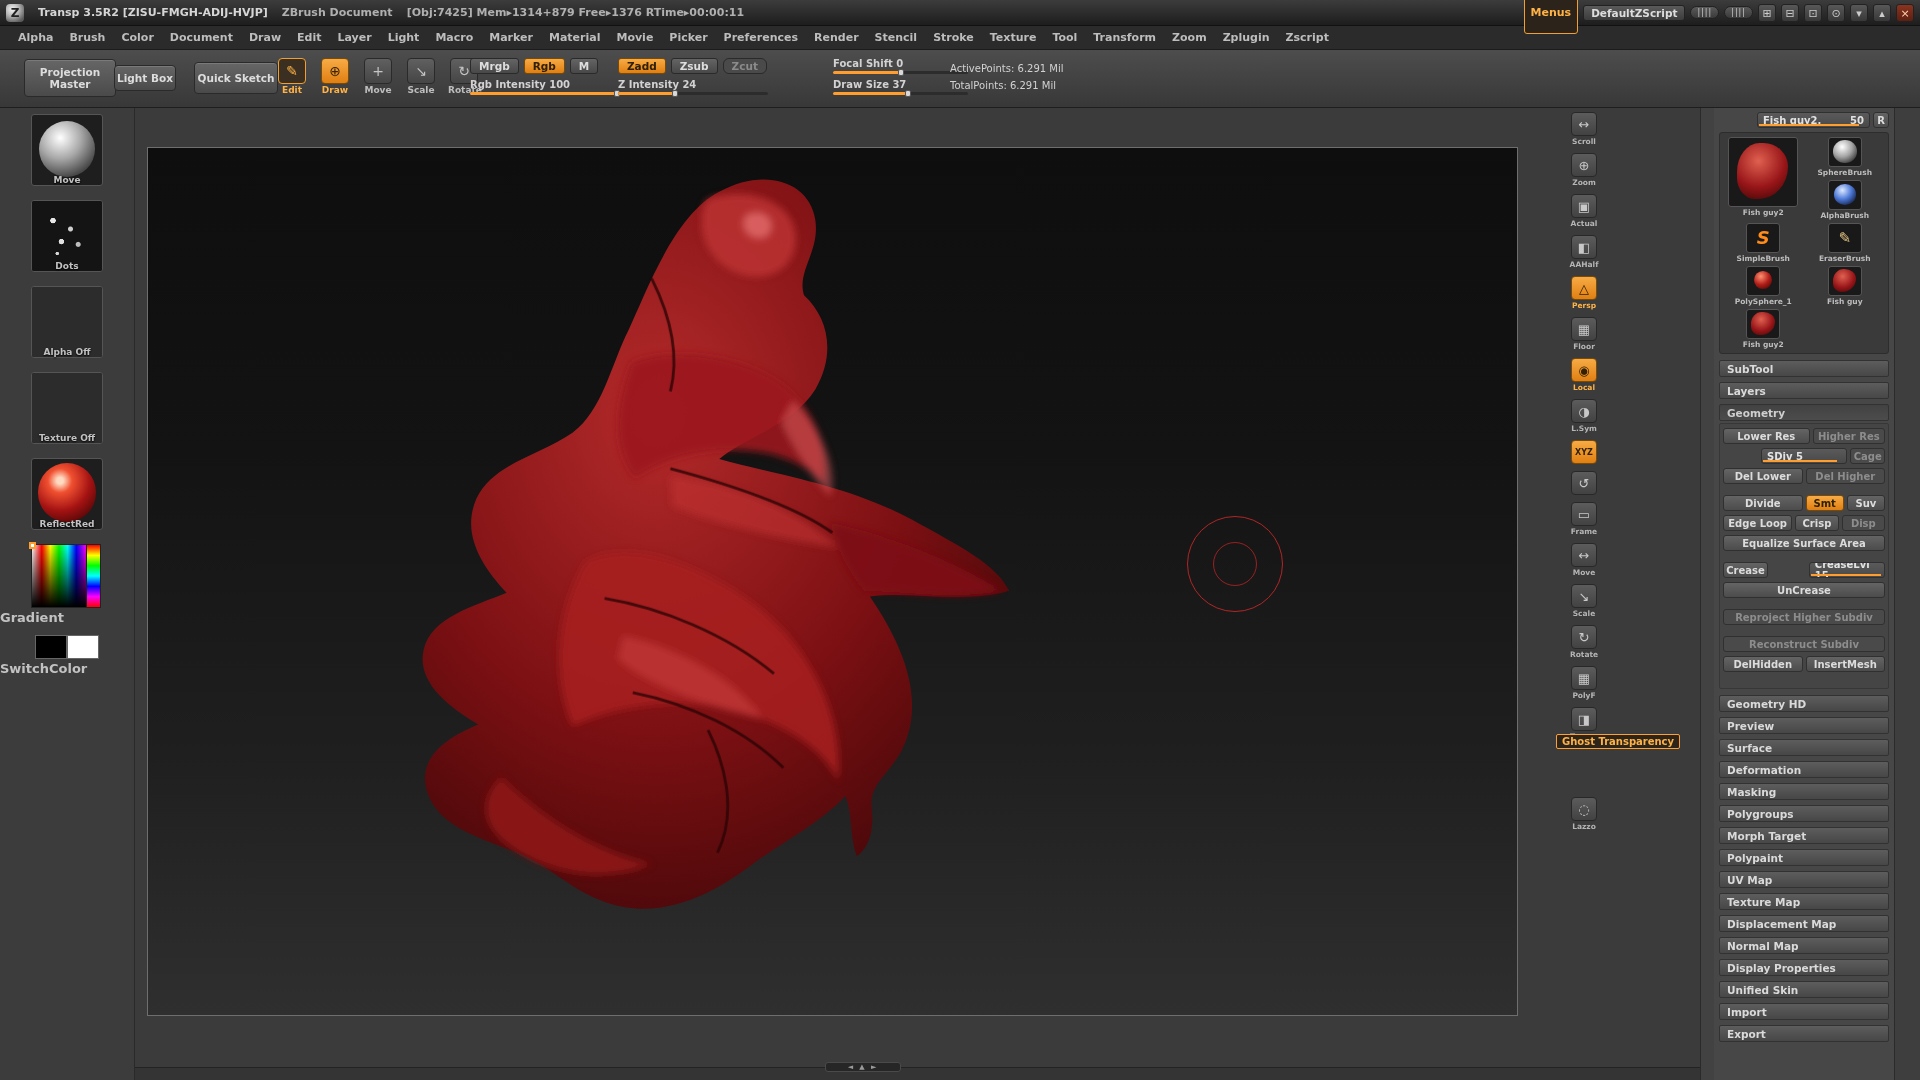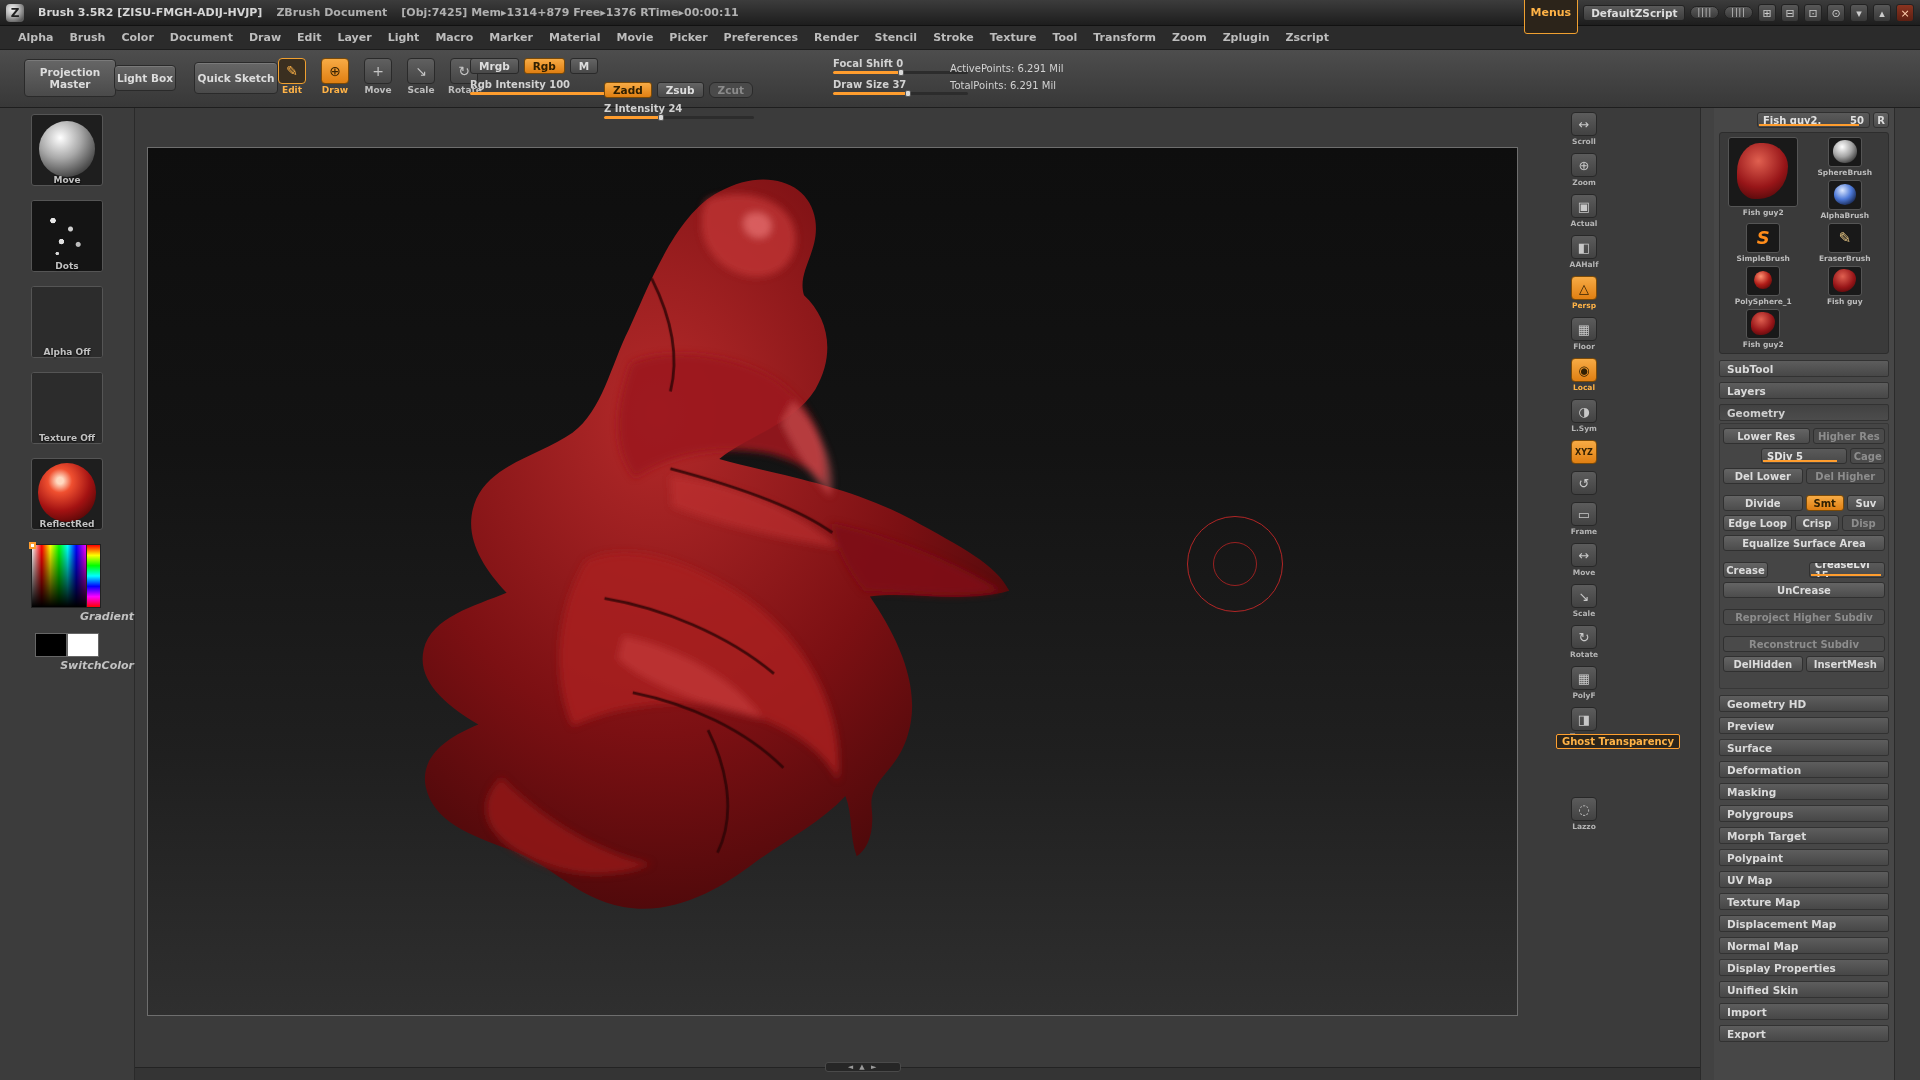--- a/index.html
+++ b/index.html
@@ -50,21 +50,21 @@
   .mode.on-outline .mico { border:1px solid #f0a030; color:#ffb347; background:#3a2f20; }
   .mode.on-outline .mlbl { color:#ffb347; }
   .mode.on .mico { background:linear-gradient(#f7ab45,#e07f12); color:#3a2403; border-color:#7a4a08; }
   .mode.on .mlbl { color:#ffb347; }
   .srow { display:flex; gap:5px; align-items:center; }
   .chip { background:linear-gradient(#646464,#484848); border:1px solid #2a2a2a; border-radius:3px;
           padding:1px 8px; font-size:10.5px; font-weight:bold; color:#ddd; }
   .chip.orange { background:linear-gradient(#f7ab45,#e07f12); color:#302002; border-color:#7a4a08; }
   .chip.dim { color:#8b8b8b; background:#4a4a4a;border-radius:6px; }
   .g-paint { position:absolute; left:470px; top:8px; width:150px; }
-  .g-sculpt { position:absolute; left:604px; top:8px; width:150px;margin-top:24px; }
+  .g-sculpt { position:absolute; left:618px; top:8px; width:150px; }
   .slabel { font-size:10px; font-weight:bold; color:#d2d2d2; margin-top:5px; }
   .hslider { height:3px; background:#2c2c2c; margin-top:2px; position:relative; border-radius:2px; }
   .hslider .fill { position:absolute; left:0; top:0; height:3px; background:#ff9d2e; border-radius:2px; }
   .hslider .nub { position:absolute; top:-2px; width:6px; height:7px; background:#d8d8d8;
                   border:1px solid #555; border-radius:2px; }
   .g-fs { position:absolute; left:833px; top:8px; width:135px; }
   .g-points { position:absolute; left:950px; top:10px; }
   .pts { font-size:10px; font-weight:normal; color:#d2d2d2; line-height:17px; }
 
   
@@ -85,21 +85,21 @@
   .flat-dark { position:absolute; inset:0; background:#2c2c2c; }
   .sphere-red { position:absolute; left:8%; top:6%; width:84%; height:84%; border-radius:50%;
      background:radial-gradient(circle at 38% 30%, #ffd9c0 0 6%, #f05030 22%, #a31212 55%, #4d0606 85%); }
   .picker { width:72px; margin:0 auto 2px auto; position:relative; height:64px; display:flex; }
   .sv { width:56px; height:64px; border:1px solid #222;
         background: linear-gradient(to bottom, rgba(0,0,0,0) 0%, #000 100%),
                     linear-gradient(to right, #fff 0%, #f00 18%, #ff0 34%, #0f0 50%, #0ff 66%, #00f 82%, #f0f 100%); }
   .hue { width:14px; height:64px; border:1px solid #222; border-left:none;
          background:linear-gradient(to bottom, #f00, #ff0, #0f0, #0ff, #00f, #f0f, #f00); }
   .pick-ind { position:absolute; left:-2px; top:-2px; width:7px; height:7px; border:2px solid #ff9d2e; background:#fff; }
-  .tray-cap { text-align:right; font-size:11px; font-weight:bold; color:#c2c2c2; margin-bottom:10px;font-style:italic; }
+  .tray-cap { text-align:left; font-size:13px; font-weight:bold; color:#c2c2c2; margin-bottom:10px; }
   .switch { width:64px; margin:0 auto 2px auto; display:flex; }
   .sw { width:32px; height:24px; border:1px solid #666; }
 
   
   .canvas { position:absolute; left:135px; top:108px; width:1565px; height:972px; background:#3b3b3b; }
   .document { position:absolute; left:12px; top:39px; width:1371px; height:869px;
               border:1px solid #6e6e6e;
               background:linear-gradient(180deg, #0e0e0e 0%, #131313 35%, #1f1f1f 70%, #2f2f2f 100%); overflow:hidden; }
   .sculpt { position:absolute; left:240px; top:2px; width:640px; height:812px; }
   .cursor-outer { position:absolute; left:1052px; top:408px; width:96px; height:96px; border-radius:50%;
@@ -169,21 +169,21 @@
          border-radius:2px; margin-bottom:5px; padding-left:7px; font-size:10.5px; font-weight:bold; color:#dadada; }
   .bar.pressed { background:linear-gradient(#424242,#4c4c4c); color:#cfcfcf; margin-bottom:2px; }
   .geobox { background:#454545; border:1px solid #373737; border-radius:2px; padding:4px 3px; margin-bottom:6px; }
   .gsp { height:7px; }
 </style>
 </head>
 <body>
 
 <div class="titlebar">
   <div class="logo">Z</div>
-  <span class="tb-text">Brush 3.5R2 [ZISU-FMGH-ADIJ-HVJP]</span>
+  <span class="tb-text">Transp 3.5R2 [ZISU-FMGH-ADIJ-HVJP]</span>
   <span class="tb-dim">ZBrush Document</span>
   <span class="tb-dim">[Obj:7425] Mem▸1314+879 Free▸1376 RTime▸00:00:11</span>
   <div class="tb-right">
     <span class="menus-btn">Menus</span>
     <span class="tb-btn">DefaultZScript</span>
     <span class="tb-pill">||||</span>
     <span class="tb-pill">||||</span>
     <span class="tb-ico">⊞</span>
     <span class="tb-ico">⊟</span>
     <span class="tb-ico">⊡</span>

